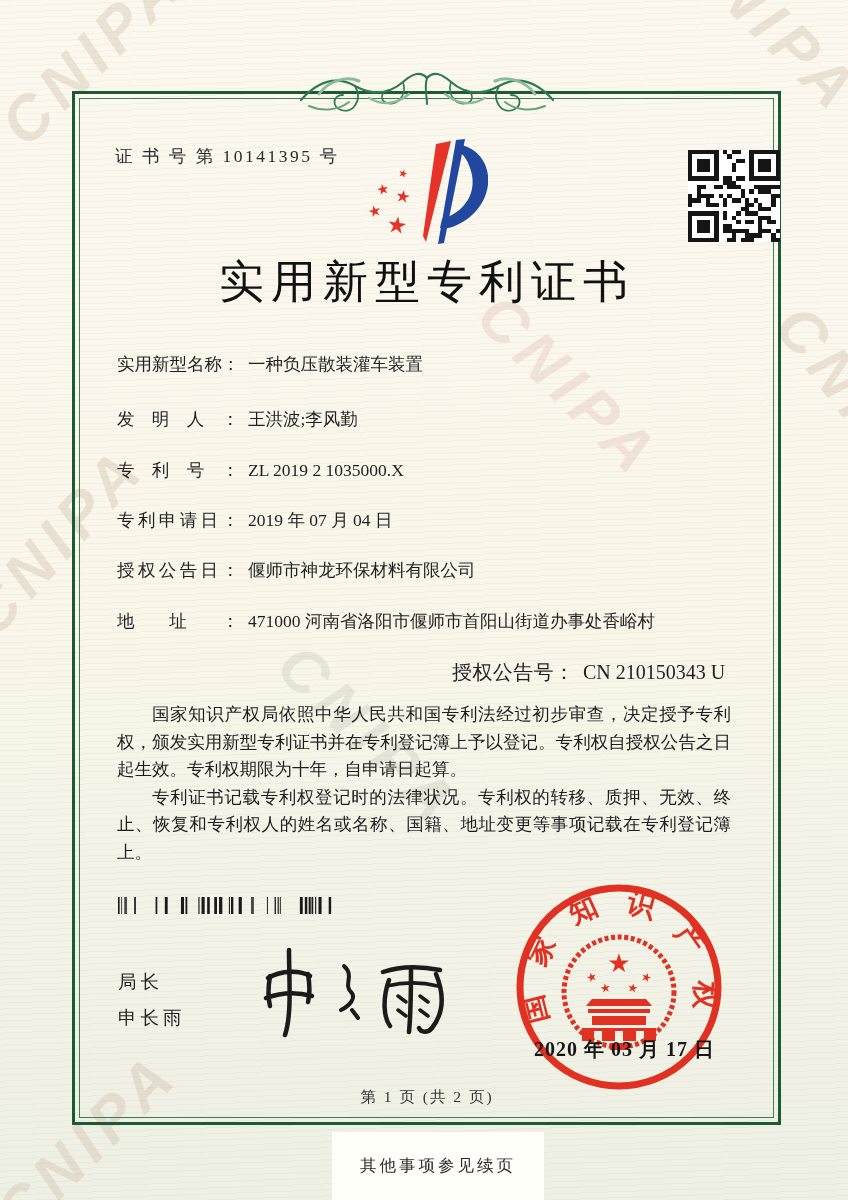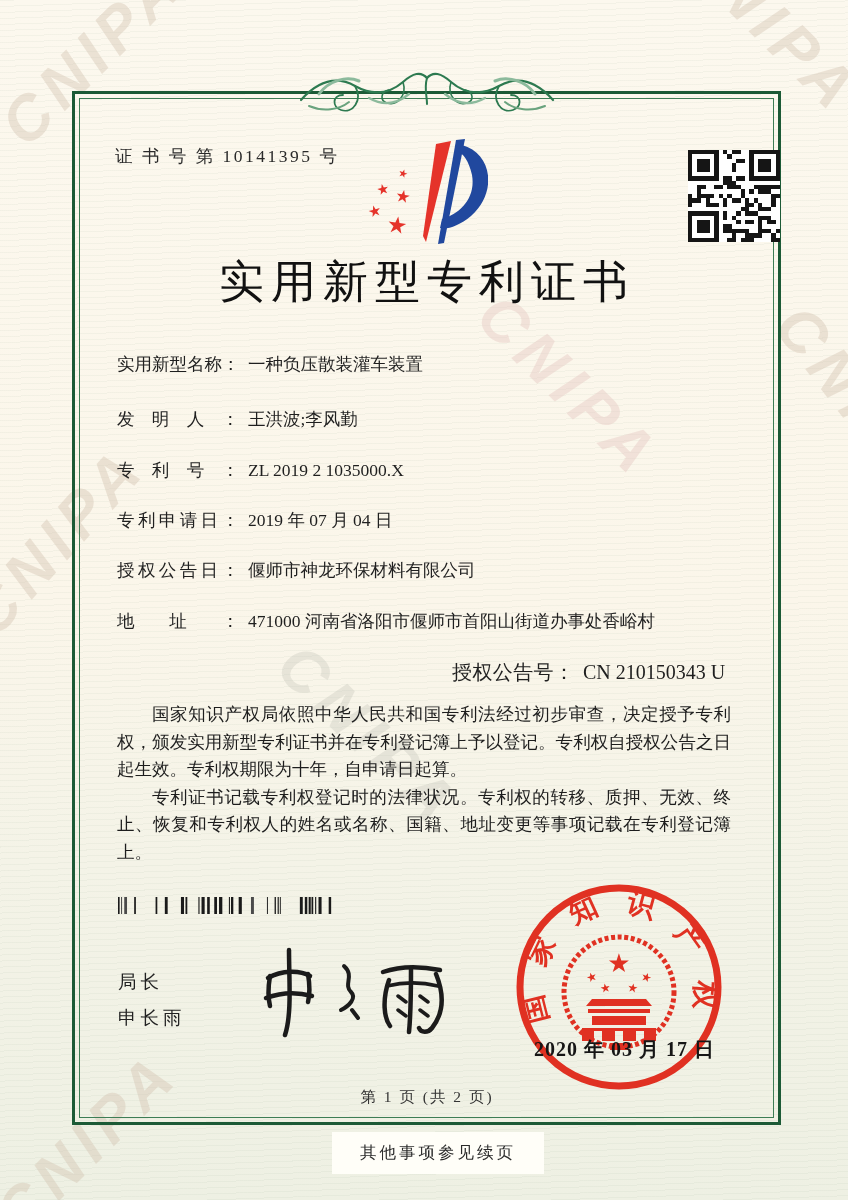--- a/index.html
+++ b/index.html
@@ -33,21 +33,21 @@
   #barcode{position:absolute;left:118px;top:897px;width:219px;height:17px;}
   #sig-title{position:absolute;left:118px;top:969px;font-size:18.5px;letter-spacing:4px;}
   #sig-name{position:absolute;left:118px;top:1005px;font-size:18.5px;letter-spacing:4px;}
   #signature{position:absolute;left:248px;top:938px;}
   #seal{position:absolute;left:508px;top:880px;opacity:.95;}
   #seal-date{position:absolute;left:534px;top:1036px;font-size:20px;letter-spacing:1px;
       color:#161616;font-weight:bold;white-space:nowrap;}
   #page-no{position:absolute;left:427px;top:1087px;transform:translateX(-50%);
       font-size:15.5px;letter-spacing:2px;color:#333;text-align:center;}
   #cont-note{position:absolute;left:438px;top:1132px;transform:translateX(-50%);
-      background:#fffef8;padding:10px 28px;font-size:16.5px;letter-spacing:3px;color:#2a2a2a;}
+      background:#fffef8;padding:23px 28px;font-size:16.5px;letter-spacing:3px;color:#2a2a2a;}
   svg text{user-select:none;}
 </style>
 </head>
 <body>
 
 <div id="page">
   <div id="texture"></div>
 
   <div class="wm" style="left:-22px;top:18px;transform:rotate(-45deg);">CNIPA</div>
   <div class="wm" style="left:655px;top:-14px;transform:rotate(45deg);">CNIPA</div>

